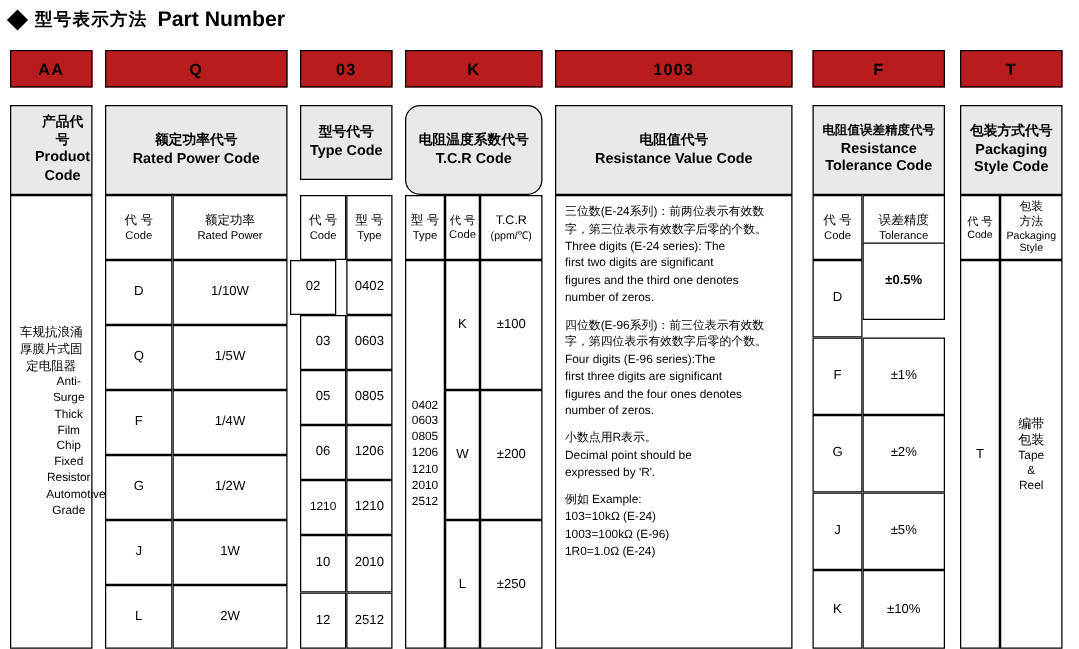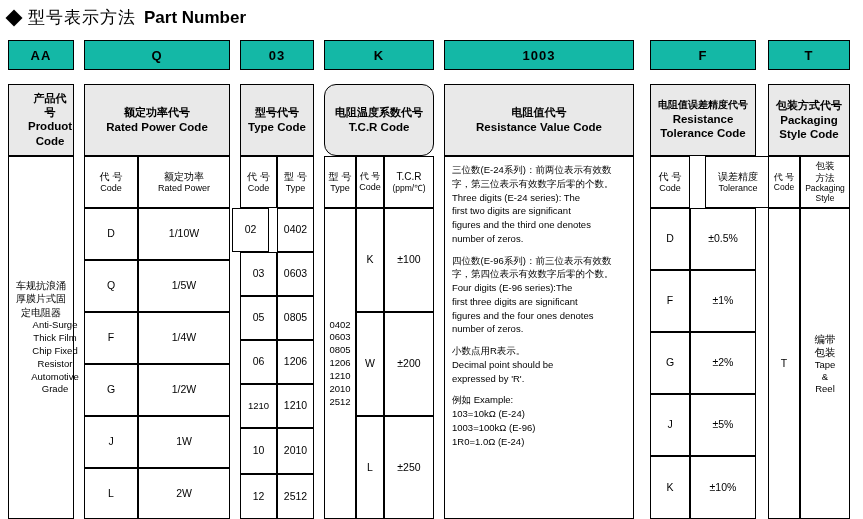--- a/index.html
+++ b/index.html
@@ -13,34 +13,34 @@
   }
   .title-row{
     position:absolute; left:8px; top:6px;
     display:flex; align-items:center; gap:8px;
   }
   .diamond{
     width:12px;height:12px;background:#000;
     transform:rotate(45deg);
     display:inline-block;
   }
-  .title-cn{font-size:17px;font-weight:normal;letter-spacing:1px;}
+  .title-cn{font-size:14px;font-weight:bold;letter-spacing:1px;}
   .title-en{font-size:17px;font-weight:bold;}
 
   .sheet{position:absolute;left:0;top:34px;width:863px;height:485px;}
 
   
   .bx{
     position:absolute;
     border:1px solid #000;
     background:#fff;
     box-sizing:border-box;
   }
   .code-box{
-    background:#14b8a6;
+    background:#b91c1c;
     display:flex;align-items:center;justify-content:center;
     font-size:13px;font-weight:bold;
     letter-spacing:1px;
   }
   .hdr{
     background:#e9e9e9;
     display:flex;flex-direction:column;align-items:center;justify-content:center;
     text-align:center;
     font-size:11px;
     line-height:1.25;
@@ -63,21 +63,21 @@
   .sub .en{font-size:9px;}
   .note{
     font-size:9.5px;
     line-height:1.45;
     padding:6px 7px;
     text-align:left;
     white-space:pre-line;
     overflow:hidden;
   }
   .vtext{
-    display:flex;align-items:center;justify-content:center;
+    display:flex;justify-content:center;
     text-align:center;font-size:10px;line-height:1.35;
     white-space:pre-line;
   }
 </style>
 </head>
 <body>
 
 <div class="title-row">
   <span class="diamond"></span>
   <span class="title-cn">型号表示方法</span>
@@ -173,21 +173,21 @@
     <span>1W</span>
     </div>
 
   <div class="bx cell" style="left:84px;top:434px;width:54px;height:51px;">
     <span>L</span>
     </div>
   <div class="bx cell" style="left:138px;top:434px;width:92px;height:51px;">
     <span>2W</span>
     </div>
 
-  <div class="bx hdr" style="left:240px;top:50px;width:74px;height:72px;">
+  <div class="bx hdr" style="left:240px;top:50px;width:74px;height:60px;">
     <span class="cn">型号代号</span>
     <span class="en">Type Code</span>
   </div>
   <div class="bx sub" style="left:240px;top:122px;width:37px;height:52px;">
     <span class="cn">代 号</span>
     <span class="en">Code</span>
   </div>
   <div class="bx sub" style="left:277px;top:122px;width:37px;height:52px;">
     <span class="cn">型 号</span>
     <span class="en">Type</span>
@@ -318,29 +318,29 @@
 
   <div class="bx hdr" style="left:650px;top:50px;width:106px;height:72px;">
     <span class="cn" style="font-size:10px;">电阻值误差精度代号</span>
     <span class="en" style="white-space:pre-line">Resistance
 Tolerance Code</span>
   </div>
   <div class="bx sub" style="left:650px;top:122px;width:40px;height:52px;">
     <span class="cn">代 号</span>
     <span class="en">Code</span>
   </div>
-  <div class="bx sub" style="left:690px;top:122px;width:66px;height:52px;margin-left:15px;">
+  <div class="bx sub" style="left:690px;top:122px;width:66px;height:52px;">
     <span class="cn">误差精度</span>
     <span class="en">Tolerance</span>
   </div>
 
   <div class="bx cell" style="left:650px;top:174px;width:40px;height:62px;">
     <span>D</span>
     </div>
-  <div class="bx cell" style="left:690px;top:174px;width:66px;height:62px;">
+  <div class="bx cell" style="left:690px;top:160px;width:66px;height:62px;font-weight:bold;">
     <span>±0.5%</span>
     </div>
 
   <div class="bx cell" style="left:650px;top:236px;width:40px;height:62px;">
     <span>F</span>
     </div>
   <div class="bx cell" style="left:690px;top:236px;width:66px;height:62px;">
     <span>±1%</span>
     </div>
 

